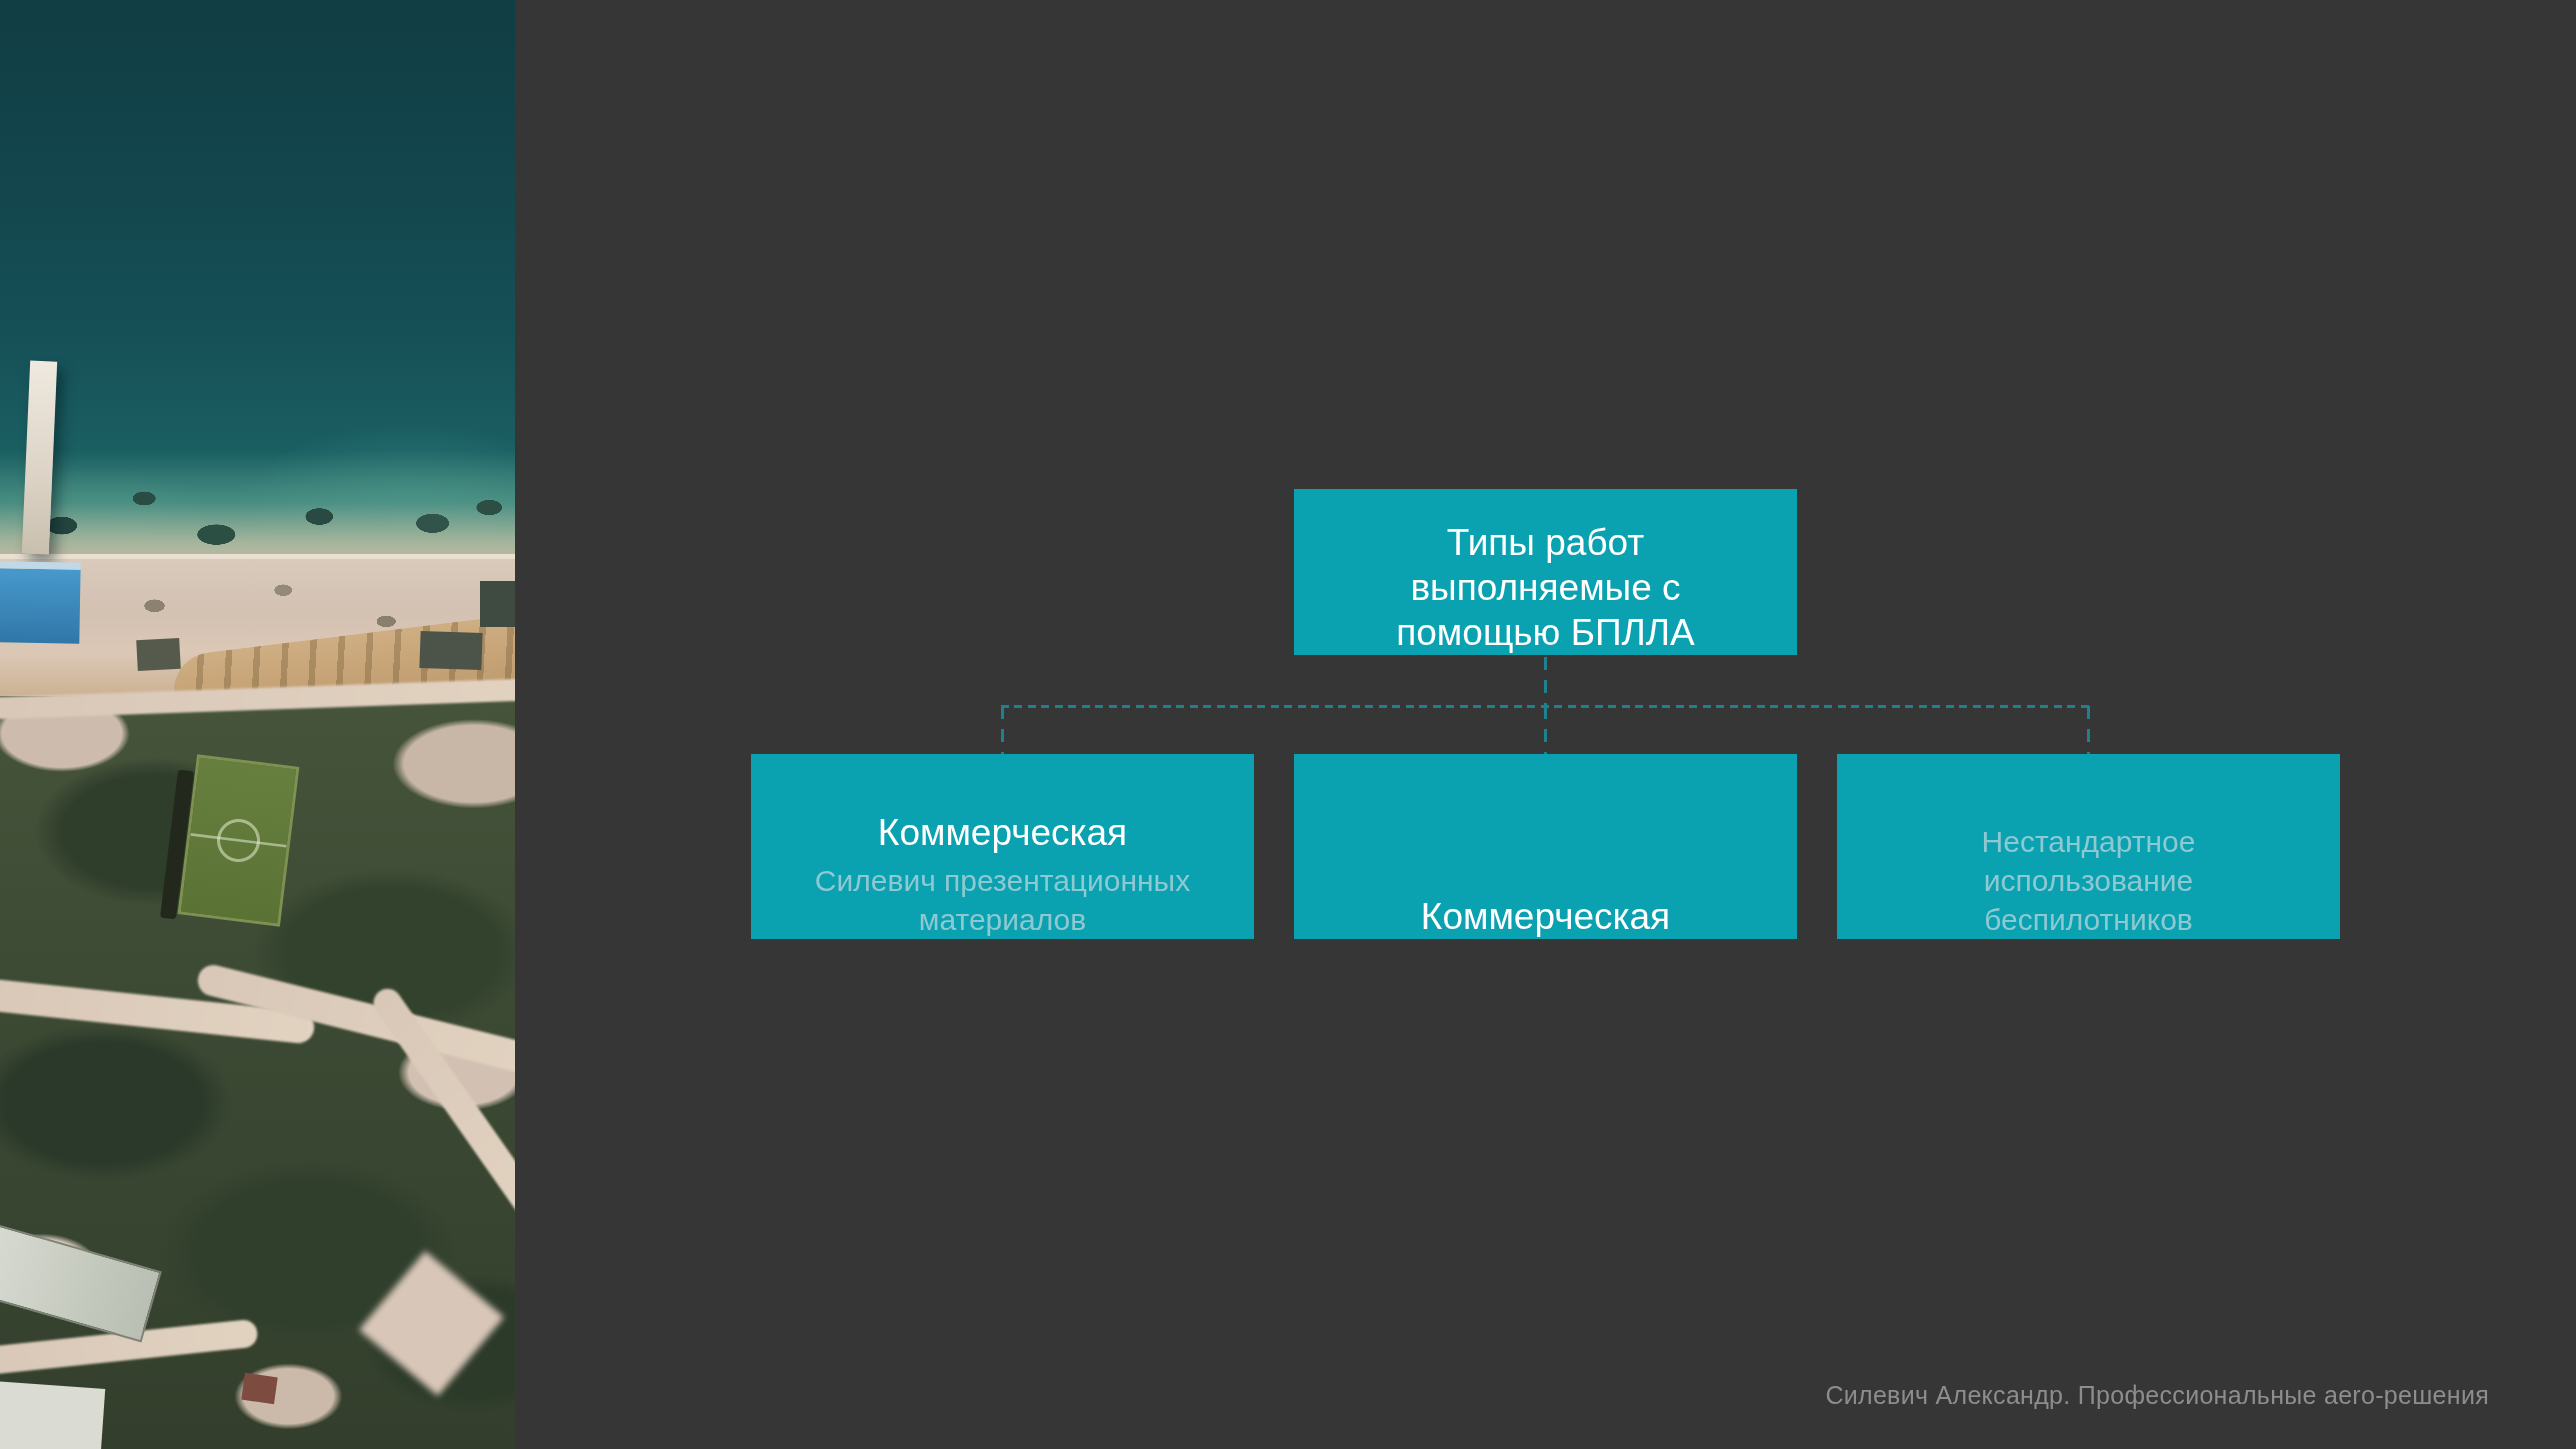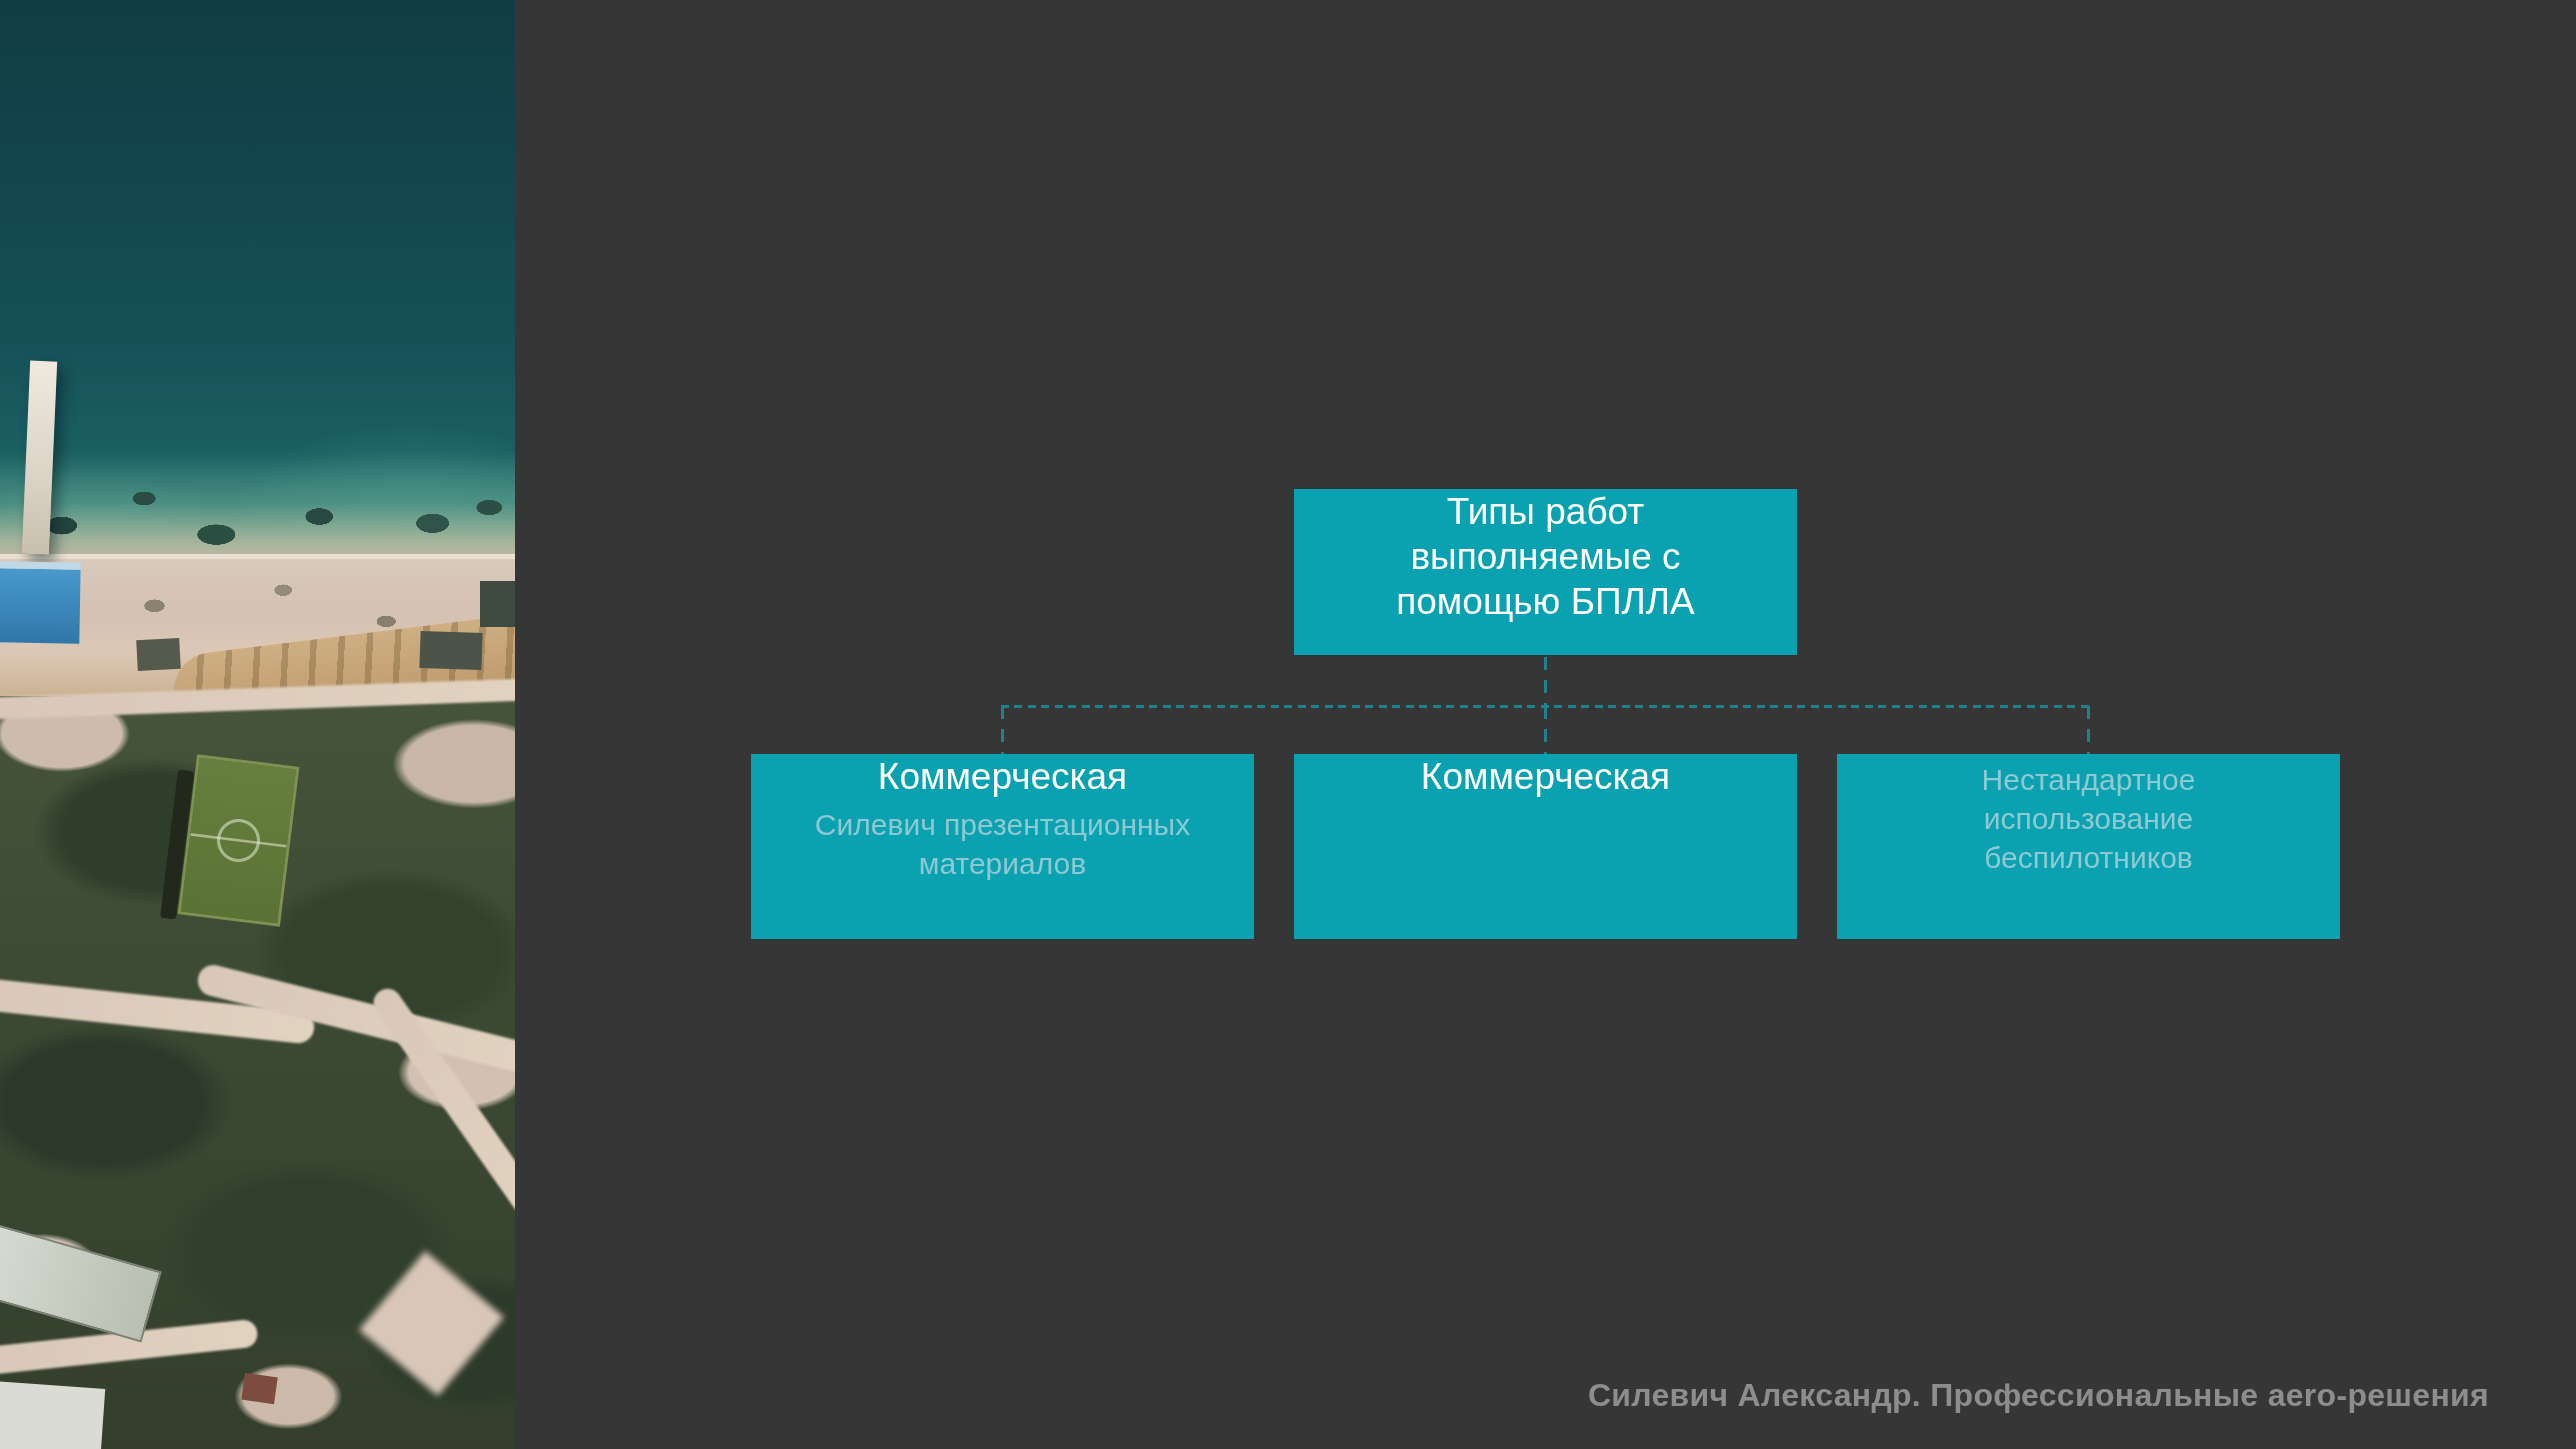--- a/index.html
+++ b/index.html
@@ -109,21 +109,21 @@
     background: linear-gradient(90deg, #d7dad1, #b9bfb2);
   }
   .building-white { left: -6.4px; top: 1385px; width: 109px; height: 68px; transform: rotate(4deg); background: #dadbd3; }
   .clearing { left: 380px; top: 1272px; width: 103px; height: 103px; transform: rotate(40deg); background: #d8c6b8; filter: blur(3.2px); }
   .hut-red { left: 243px; top: 1375px; width: 33px; height: 27px; background: #7e4b41; transform: rotate(8deg); }
 
   
   .node {
     position: absolute;
     background: var(--accent-teal);
-    display: flex; flex-direction: column; align-items: center; justify-content: flex-start;
+    display: flex; flex-direction: column; align-items: center; justify-content: flex-end;
     text-align: center;
   }
   .node-root { left: 1294px; top: 489px; width: 503px; height: 166px; }
   .node-row  { top: 754px; width: 503px; height: 185px; }
   .node-1 { left: 751px; }
   .node-2 { left: 1294px; }
   .node-3 { left: 1837px; }
   .node-title {
     color: var(--box-title-color);
     font-size: 37px; line-height: 45px; font-weight: 400;
@@ -149,21 +149,21 @@
   }
   .conn-stub  { left: 1544px; top: 657px; height: 49px; }
   .conn-drop-1 { left: 1001px; top: 706px; height: 49px; }
   .conn-drop-2 { left: 1544px; top: 706px; height: 49px; }
   .conn-drop-3 { left: 2087px; top: 706px; height: 49px; }
 
   
   .footer {
     position: absolute; right: 87px; top: 1376px;
     color: var(--footer-color);
-    font-size: 32px; line-height: 39px; font-weight: 700;
+    font-size: 25px; line-height: 39px; font-weight: 400;
     letter-spacing: 0.3px;
     white-space: nowrap;
   }
 </style>
 </head>
 <body>
 
 <div class="slide">
 
   <div class="photo">

